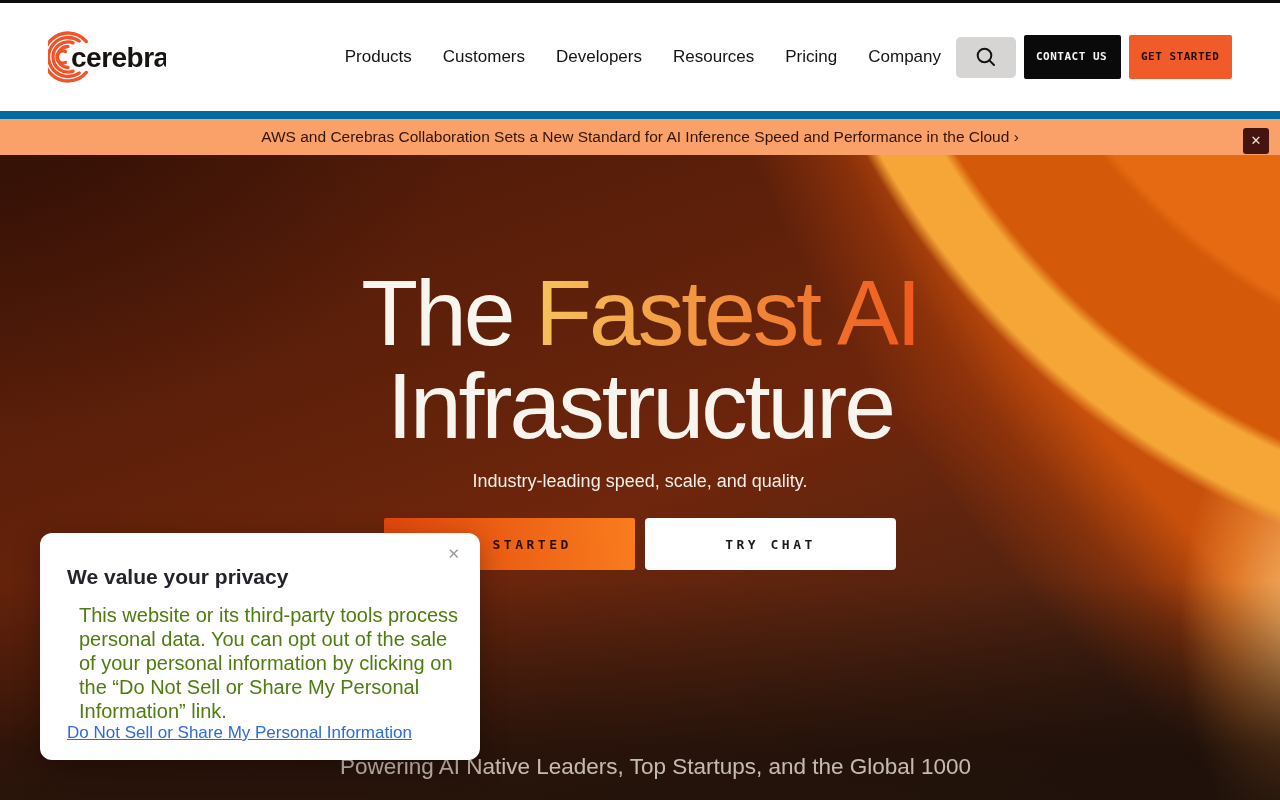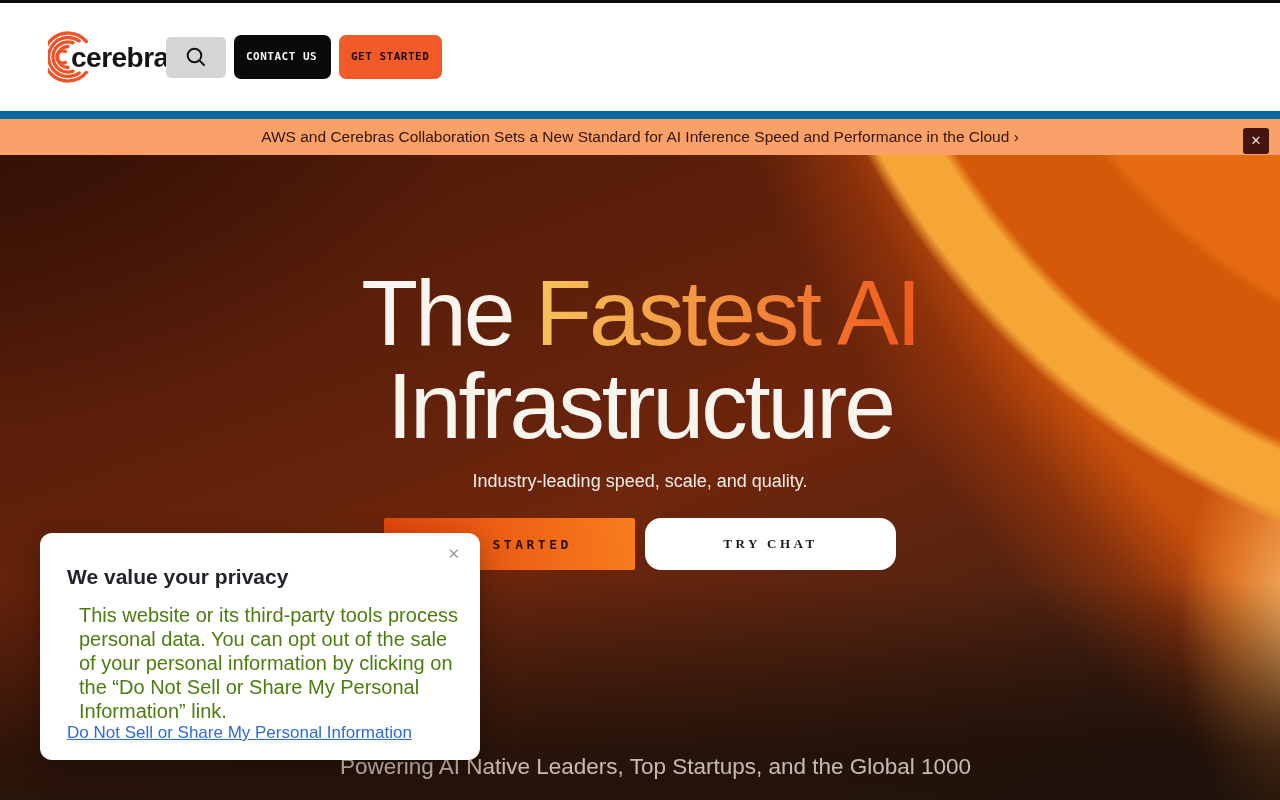--- a/index.html
+++ b/index.html
@@ -15,21 +15,21 @@
   }
   .logo { display:flex; align-items:center; cursor:pointer; }
   nav { margin-left:auto; display:flex; gap:31px; align-items:center; margin-right:15px; }
   nav a { font-size:17px; color:#141414; text-decoration:none; cursor:pointer; white-space:nowrap; }
   .header-actions { display:flex; gap:8px; align-items:center; }
   .btn-search {
     width:60px; height:41px; background:#d6d5d3; border:none; border-radius:5px;
     display:flex; align-items:center; justify-content:center; cursor:pointer;
   }
   .btn-contact, .btn-getstarted {
-    width:97px; height:44px; border:none; border-radius:7px; cursor:pointer;
+    width:97px; height:44px; border:none; border-radius:2px; cursor:pointer;
     font-family:"DejaVu Sans Mono","Liberation Mono",monospace;
     font-size:11px; font-weight:bold; letter-spacing:0.5px; line-height:1.35;
     text-align:left; padding:7px 12px; text-transform:uppercase;
   }
   .btn-contact { background:#0a0a0a; color:#f5f5f5; }
   .btn-getstarted { width:103px; background:#F15A29; color:#1c0c04; }
 
   
   .banner {
     height:44px; background:#F9A168; border-top:8px solid #0369a1;
@@ -63,21 +63,21 @@
     -webkit-text-fill-color:transparent; color:transparent;
   }
   .hero-sub { margin-top:18px; font-size:18px; color:#F4EEE8; }
   .cta-row { margin-top:26px; display:flex; justify-content:center; gap:10px; }
   .cta {
     width:251px; height:52px; border:none; cursor:pointer;
     font-family:"DejaVu Sans Mono","Liberation Mono",monospace;
     font-size:13px; font-weight:bold; letter-spacing:3.5px; text-transform:uppercase;
   }
   .cta-primary { background:linear-gradient(83deg,#E1450C 0%,#F97D1E 100%); color:#2A1006; border-radius:2px; }
-  .cta-secondary { background:#ffffff; color:#1a1a1a; border-radius:16px;font-family:Liberation Serif, serif; }
+  .cta-secondary { background:#ffffff; color:#1a1a1a; border-radius:4px; }
   .hero-tagline {
     position:absolute; bottom:20px; left:0; width:100%;
     font-size:22.5px; color:rgba(233,223,214,0.82);padding-left:31px;
   }
 
   
   .privacy-dialog {
     position:absolute; left:40px; top:533px; width:440px; height:227px;
     background:#ffffff; border-radius:12px; z-index:20;
     box-shadow:0 8px 28px rgba(0,0,0,0.3); padding:24px 27px; text-align:left;
@@ -102,20 +102,28 @@
         <path d="M38.4,43.4 A24,24 0 1 1 38.4,12.6"></path>
         <path d="M31.2,44.0 A19.5,19.5 0 1 1 31.2,12.0"></path>
         <path d="M25.1,42.1 A15,15 0 1 1 25.1,13.9"></path>
         <path d="M20,38.5 A10.5,10.5 0 1 1 20,17.5"></path>
         <path d="M17.5,33.4 A6,6 0 1 1 17.5,22.6"></path>
       </g>
       <text x="23" y="38" font-family="Liberation Sans, sans-serif" font-size="28" font-weight="600" fill="#161310" letter-spacing="-0.5">cerebras</text>
     </svg>
   </div>
 
+  <nav>
+    <a href="#">Products</a>
+    <a href="#">Customers</a>
+    <a href="#">Developers</a>
+    <a href="#">Resources</a>
+    <a href="#">Pricing</a>
+    <a href="#">Company</a>
+  </nav>
 
   <div class="header-actions">
     <button class="btn-search">
       <svg width="22" height="22" viewBox="0 0 22 22">
         <circle cx="9.5" cy="9.5" r="6.8" fill="none" stroke="#141414" stroke-width="2"></circle>
         <line x1="14.6" y1="14.6" x2="19" y2="19" stroke="#141414" stroke-width="2" stroke-linecap="round"></line>
       </svg>
     </button>
     <button class="btn-contact">CONTACT US</button>
     <button class="btn-getstarted">GET STARTED</button>

